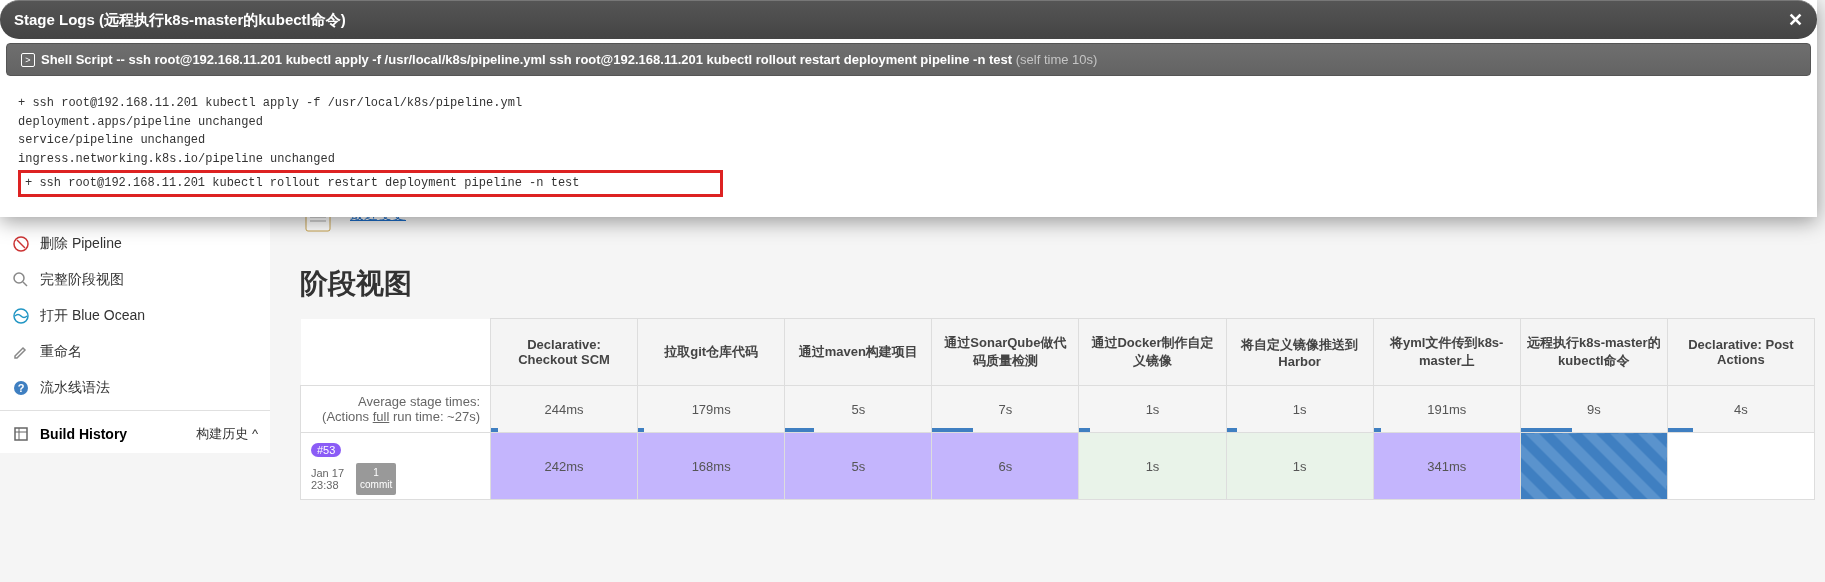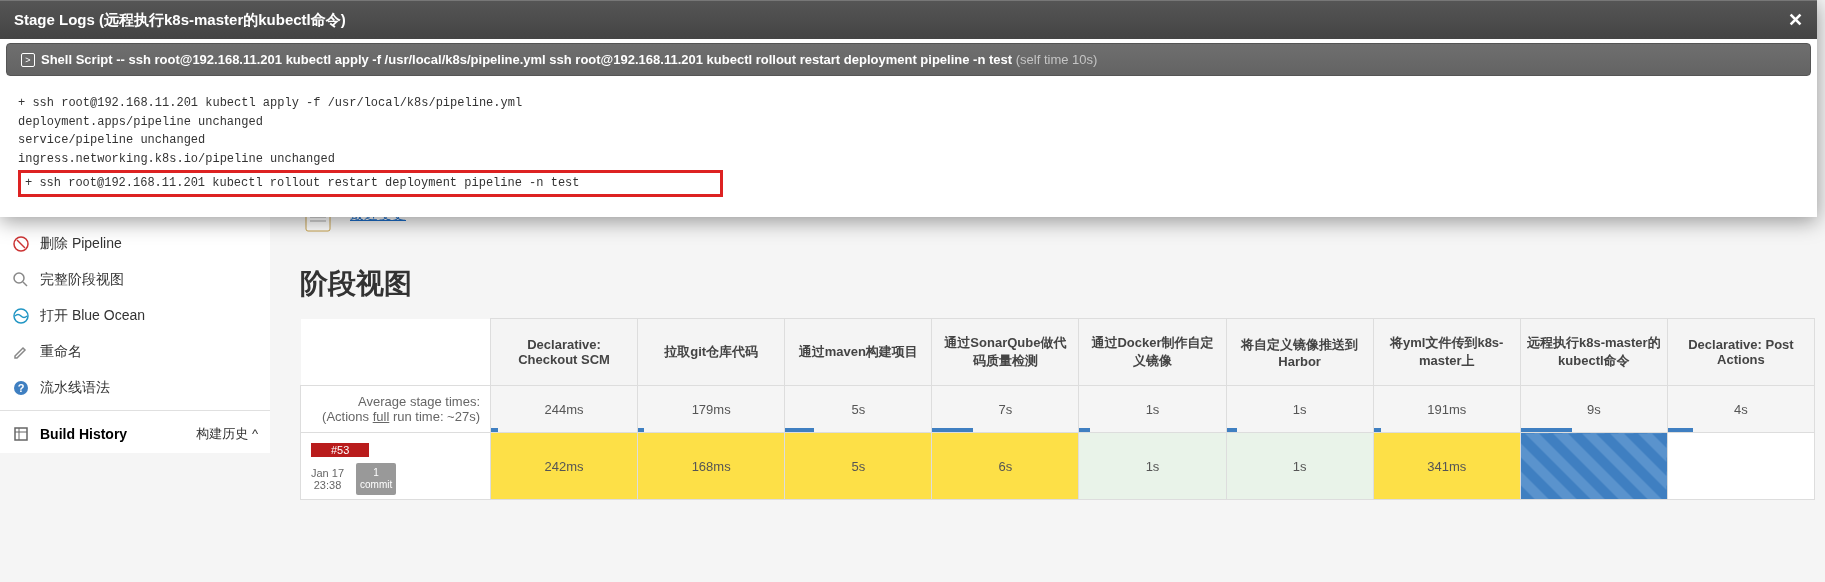--- a/index.html
+++ b/index.html
@@ -90,21 +90,21 @@
       background: #fff;
       text-align: right;
       padding: 8px 10px;
       color: #666;
       width: 190px;
     }
     .avg-cell { padding: 12px 0; color: #555; position: relative; }
     .avg-bar { position: absolute; bottom: 0; left: 0; height: 4px; background: #3f7fc1; }
 
     .run-cell {
-      background: #fde047;
+      background: #c4b5fd;
       height: 60px;
       color: #555;
       position: relative;
     }
     .run-cell.light { background: #e9f3e9; }
     .run-cell.striped {
       background: repeating-linear-gradient(
         45deg,
         #3f7fc1,
         #3f7fc1 10px,
@@ -113,30 +113,30 @@
       );
     }
 
     .run-header {
       display: flex;
       align-items: center;
       gap: 6px;
       padding: 6px;
     }
     .run-badge {
-      background: #b91c1c;
+      background: #8b5cf6;
       color: #fff;
       font-size: 11px;
-      padding: 1px 20px;
-      border-radius: 0;
+      padding: 1px 6px;
+      border-radius: 7px;
     }
     .run-date {
       font-size: 11px;
       color: #666;
-      text-align: center;
+      text-align: left;
       padding: 4px 6px;
     }
     .commit-box {
       background: #999;
       color: #fff;
       font-size: 10px;
       padding: 4px;
       text-align: center;
       line-height: 1.2;
       border-radius: 2px;
@@ -156,20 +156,21 @@
       background: #4a4a4a;
       background: linear-gradient(#555, #444);
       color: #fff;
       padding: 8px 14px;
       font-size: 15px;
       font-weight: bold;
       display: flex;
       justify-content: space-between;
       align-items: center;
       border-top: 1px solid #777;
+      border-radius: 19px;
     }
     .modal-close { cursor: pointer; font-size: 18px; }
     .modal-subheader {
       background: #6d6d6d;
       background: linear-gradient(#6f6f6f, #636363);
       color: #fff;
       padding: 8px 14px;
       font-size: 13px;
       display: flex;
       align-items: center;

